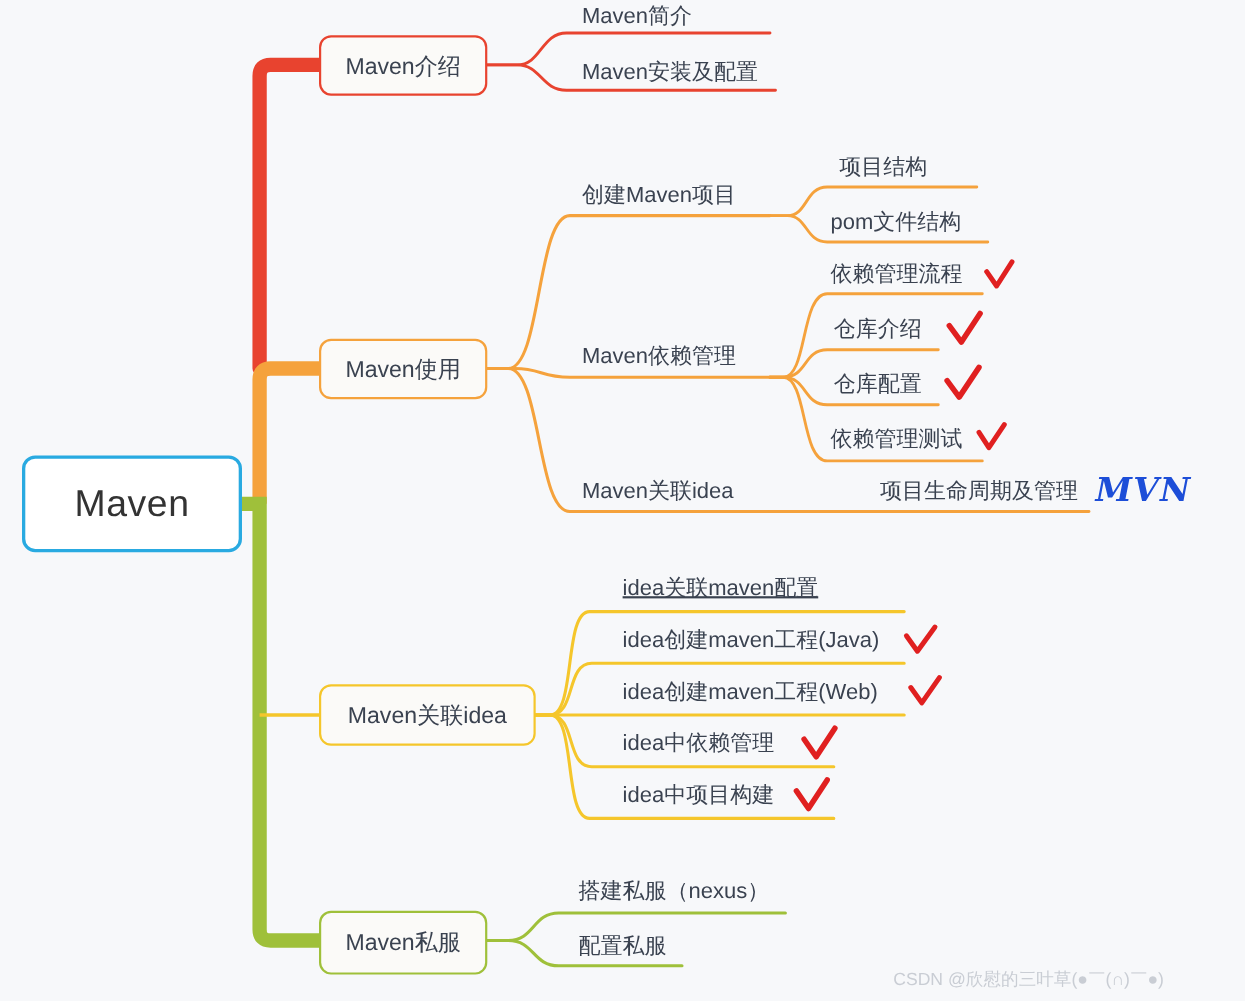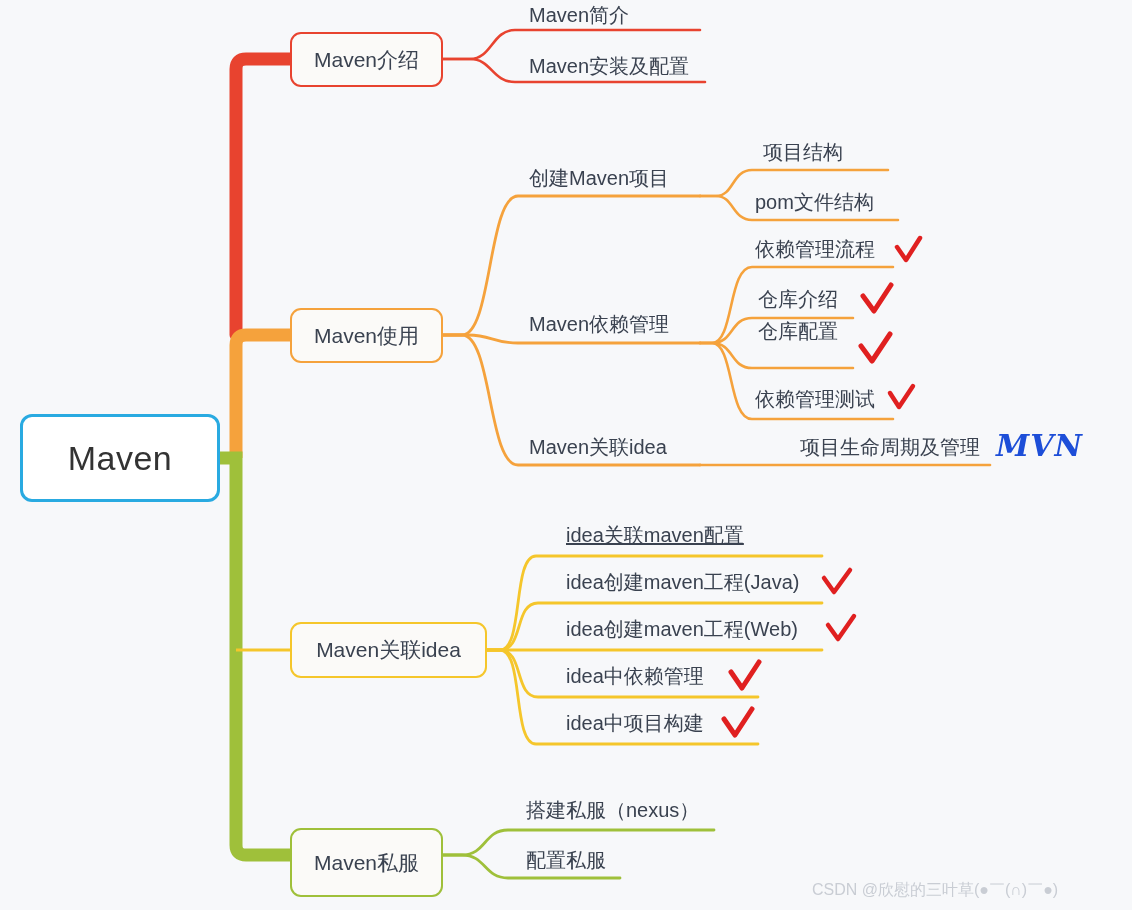--- a/index.html
+++ b/index.html
@@ -154,21 +154,21 @@
   </div>
 
   <div class="node lvl2" style="left:290px; top:308px; width:153px; height:55px; border-color:#f5a23c;">
     <span>Maven使用</span>
   </div>
 
   <div class="node lvl2" style="left:290px; top:622px; width:197px; height:56px; border-color:#f5c62b;">
     <span>Maven关联idea</span>
   </div>
 
-  <div class="node lvl2" style="left:290px; top:828px; width:153px; height:69px; border-color:#9fc03a;">
+  <div class="node lvl2" style="left:290px; top:828px; width:153px; height:58px; border-color:#9fc03a;">
     <span>Maven私服</span>
   </div>
 
   <div class="leaf" style="left:529px; top:5px;">
     <span>Maven简介</span>
   </div>
   <div class="leaf" style="left:529px; top:56px;">
     <span>Maven安装及配置</span>
   </div>
 
@@ -188,21 +188,21 @@
   <div class="leaf" style="left:755px; top:192px;">
     <span>pom文件结构</span>
   </div>
 
   <div class="leaf" style="left:755px; top:239px;">
     <span>依赖管理流程</span>
   </div>
   <div class="leaf" style="left:758px; top:289px;">
     <span>仓库介绍</span>
   </div>
-  <div class="leaf" style="left:758px; top:321px;">
+  <div class="leaf" style="left:758px; top:339px;">
     <span>仓库配置</span>
   </div>
   <div class="leaf" style="left:755px; top:389px;">
     <span>依赖管理测试</span>
   </div>
 
   <div class="leaf" style="left:800px; top:437px;">
     <span>项目生命周期及管理</span>
   </div>
   <div class="mvn-mark" style="left:996px; top:428px;">

